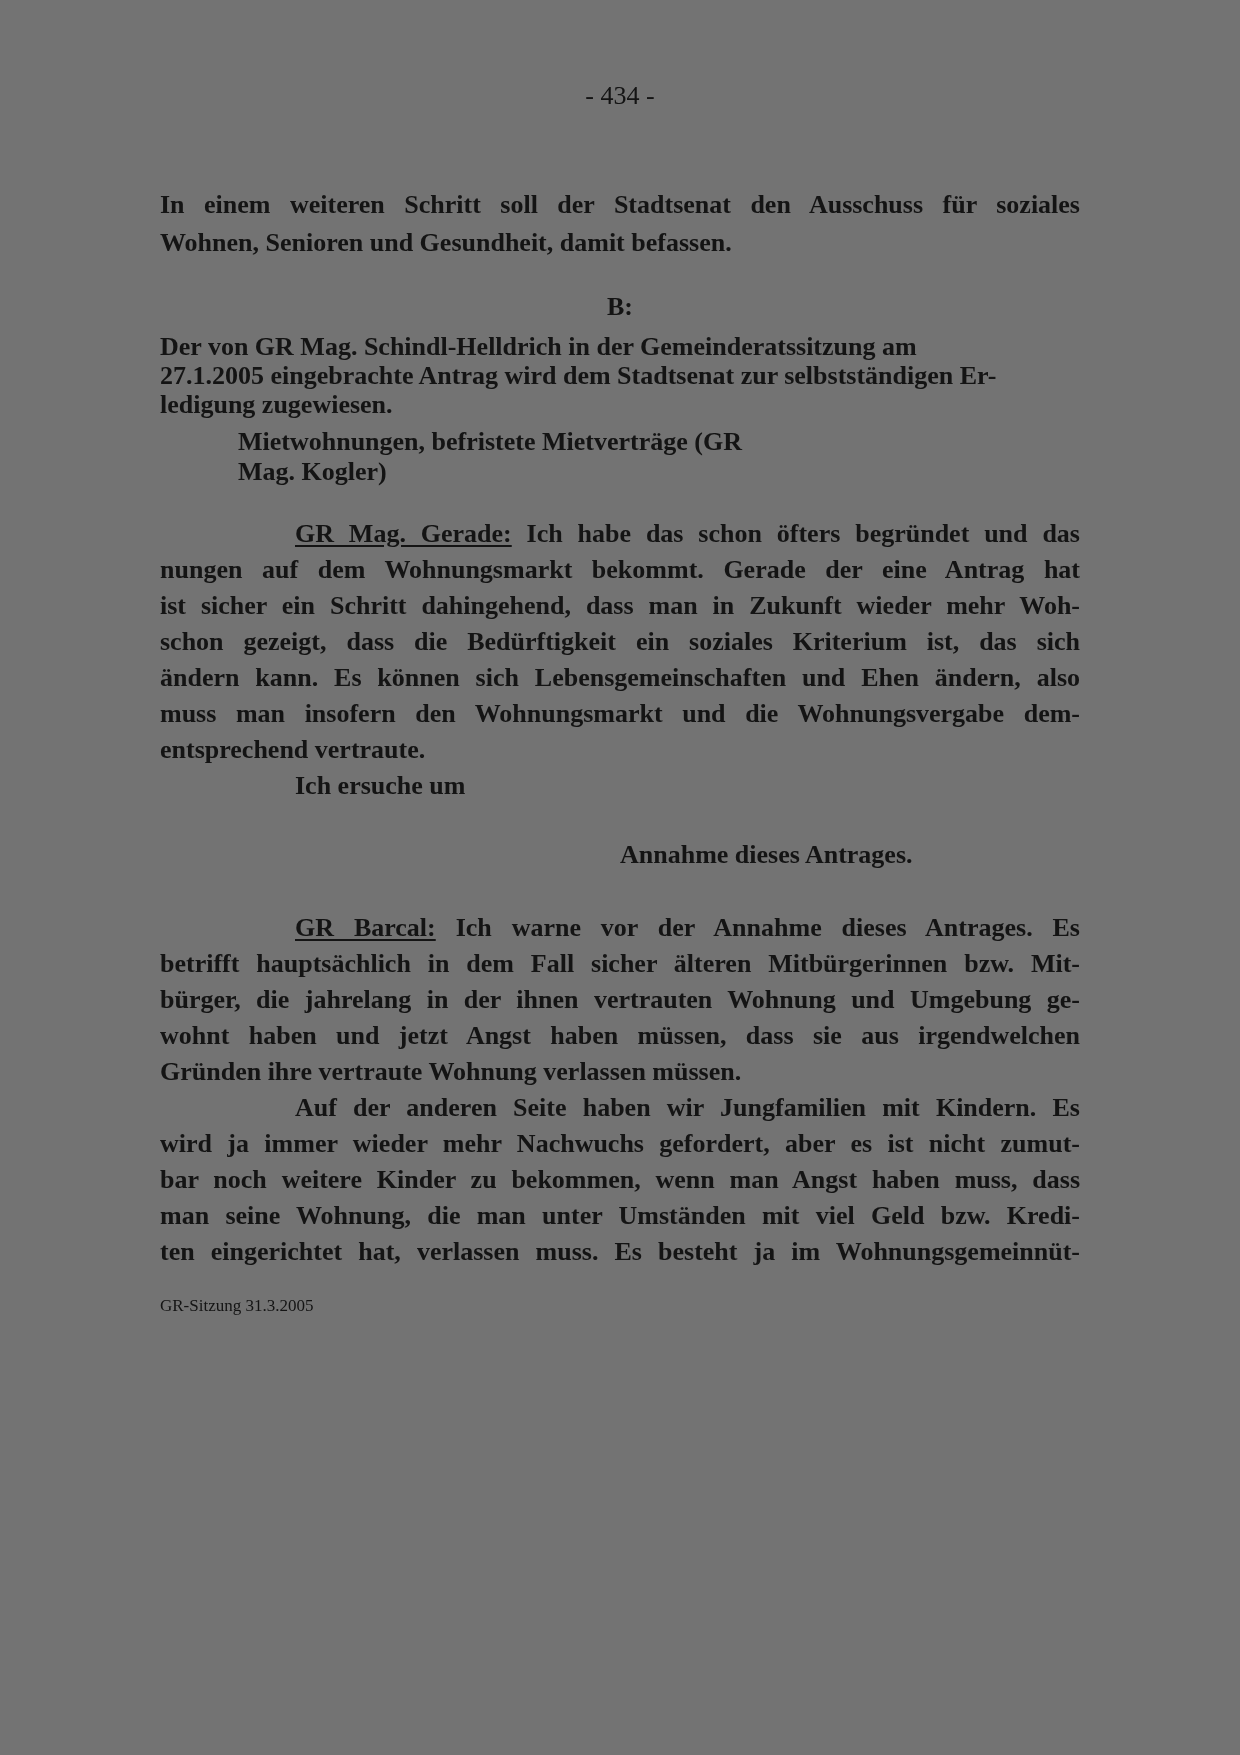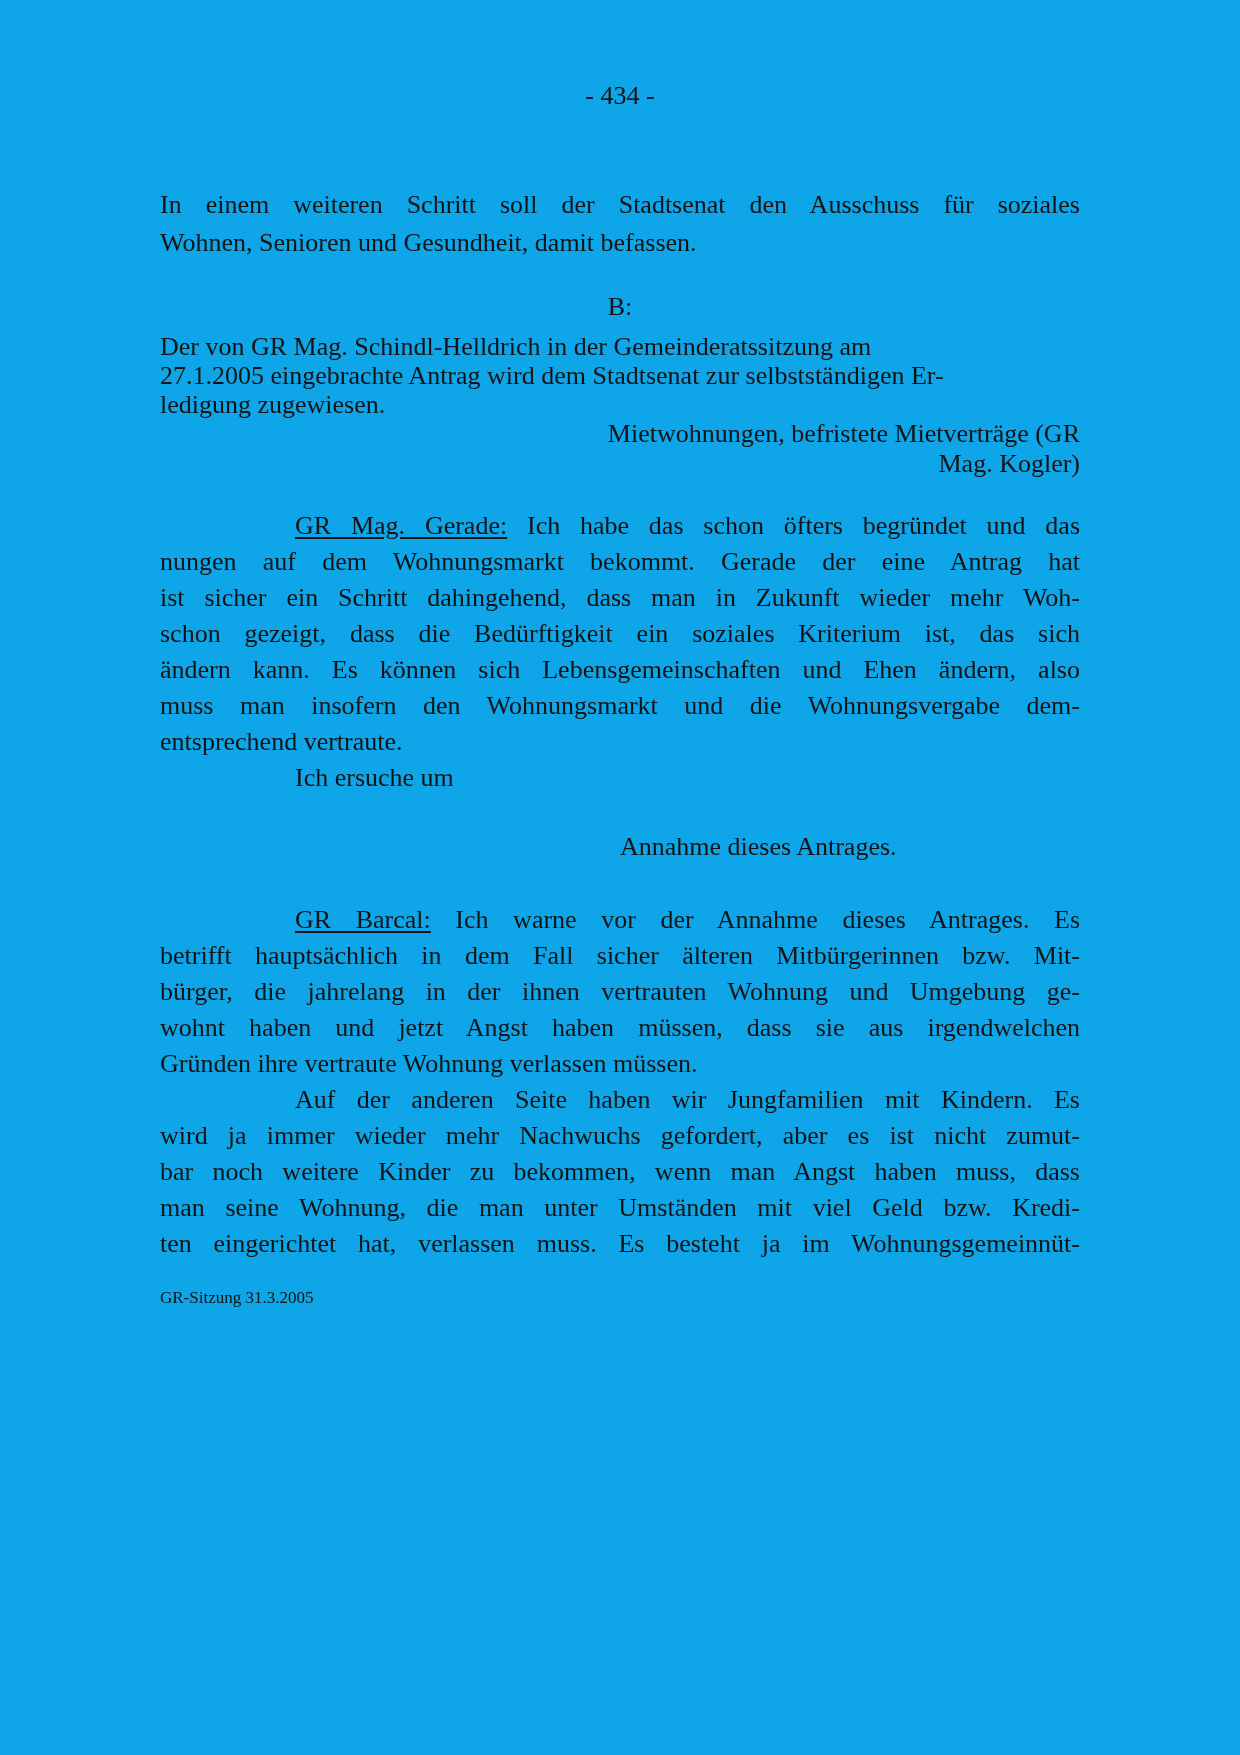--- a/index.html
+++ b/index.html
@@ -1,32 +1,32 @@
 <!DOCTYPE html>
 <html lang="de"><head>
 <meta charset="utf-8">
 <style>
   * { margin: 0; padding: 0; box-sizing: border-box; }
   html, body { background: #ffffff; }
   .page {
     width: 1240px;
     height: 1755px;
-    background: #0ea5e9;
+    background: #737373;
     color: #141414;
     font-family: "Liberation Serif", "DejaVu Serif", serif;
     padding: 80px 160px 0 160px;
     position: relative;
     overflow: hidden;
   }
   .page-number {
     font-size: 26px;
     line-height: 32px;
     text-align: center;
   }
-  .block { font-size: 26px; }
+  .block { font-size: 26px; font-weight: bold; }
   .line { min-height: 1em; white-space: normal; }
   .just { text-align: justify; text-align-last: justify; }
   .center { text-align: center; text-align-last: center; }
   .u { text-decoration: underline; text-underline-offset: 3px; }
   .footer {
     font-size: 17px;
     margin-top: 25px;
     line-height: 22px;
   }
 </style>
@@ -42,21 +42,21 @@
         <div class="line"><span>Wohnen, Senioren und Gesundheit, damit befassen.</span></div>
       </div>
       <div class="block" style="margin-top: 30px; line-height: 30px;">
         <div class="line center"><span>B:</span></div>
       </div>
       <div class="block" style="margin-top: 10px; line-height: 29px;">
         <div class="line"><span>Der von GR Mag. Schindl-Helldrich in der Gemeinderatssitzung am</span></div>
         <div class="line"><span>27.1.2005 eingebrachte Antrag wird dem Stadtsenat zur selbstständigen Er-</span></div>
         <div class="line"><span>ledigung zugewiesen.</span></div>
       </div>
-      <div class="block" style="line-height: 30px; text-align: right;">
+      <div class="block" style="margin-top: 8px; line-height: 30px;">
         <div class="line" style="text-indent: 78px;"><span>Mietwohnungen, befristete Mietverträge (GR</span></div>
         <div class="line" style="text-indent: 78px;"><span>Mag. Kogler)</span></div>
       </div>
       <div class="block" style="margin-top: 29px; line-height: 36px;">
         <div class="line just" style="text-indent: 135px;"><span class="u">GR Mag. Gerade:</span><span> Ich habe das schon öfters begründet und das</span></div>
         <div class="line just"><span>nungen auf dem Wohnungsmarkt bekommt. Gerade der eine Antrag hat</span></div>
         <div class="line just"><span>ist sicher ein Schritt dahingehend, dass man in Zukunft wieder mehr Woh-</span></div>
         <div class="line just"><span>schon gezeigt, dass die Bedürftigkeit ein soziales Kriterium ist, das sich</span></div>
         <div class="line just"><span>ändern kann. Es können sich Lebensgemeinschaften und Ehen ändern, also</span></div>
         <div class="line just"><span>muss man insofern den Wohnungsmarkt und die Wohnungsvergabe dem-</span></div>

